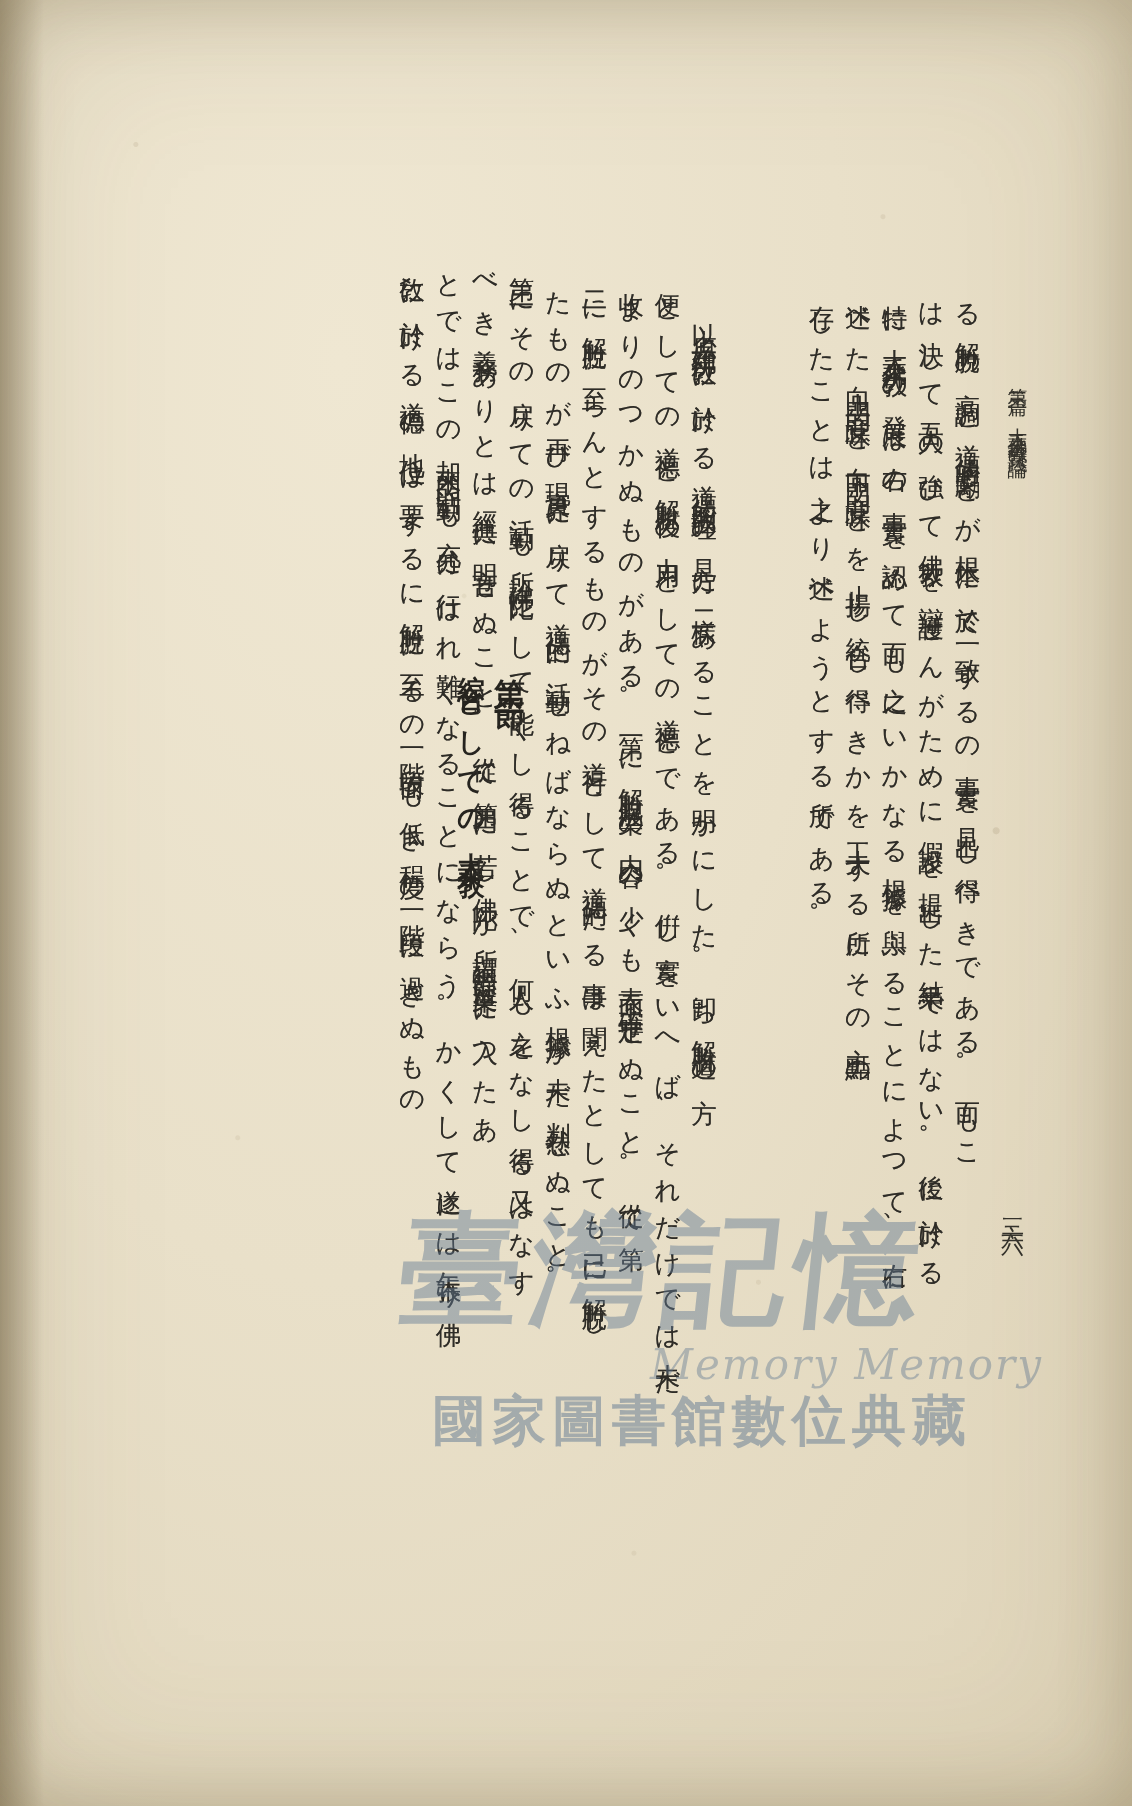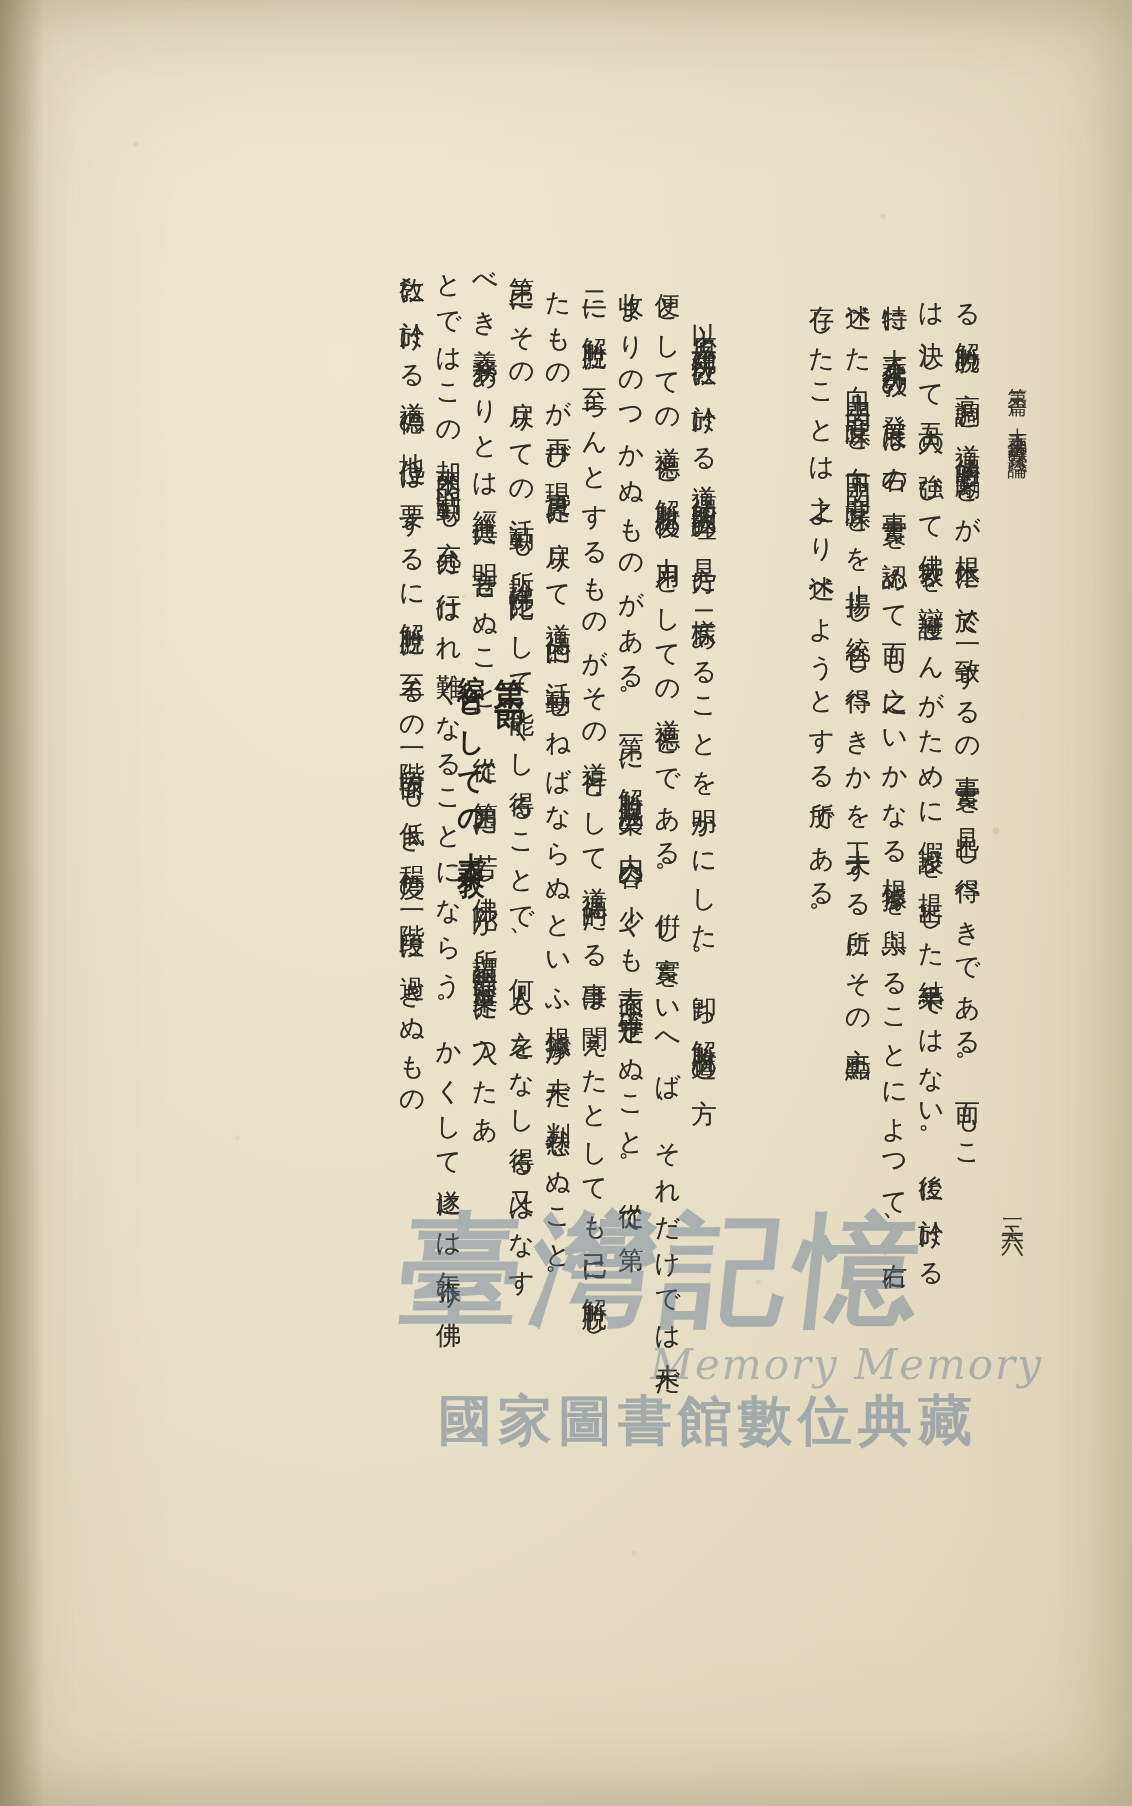--- a/index.html
+++ b/index.html
@@ -137,21 +137,21 @@
     position: absolute;
     left: 250px; top: 150px;
     font-size: 42px;
     font-style: italic;
     color: rgba(96,120,146,0.42);
     font-family: "DejaVu Serif", serif;
     letter-spacing: 2px;
   }
   .wm-lib {
     position: absolute;
-    left: 38px; top: 195px;
+    left: 32px; top: 195px;
     font-size: 54px;
     font-weight: 700;
     color: rgba(96,120,146,0.50);
     letter-spacing: 6px;
     font-family: "DejaVu Sans", sans-serif;
   }
 </style>
 </head>
 <body>
 

